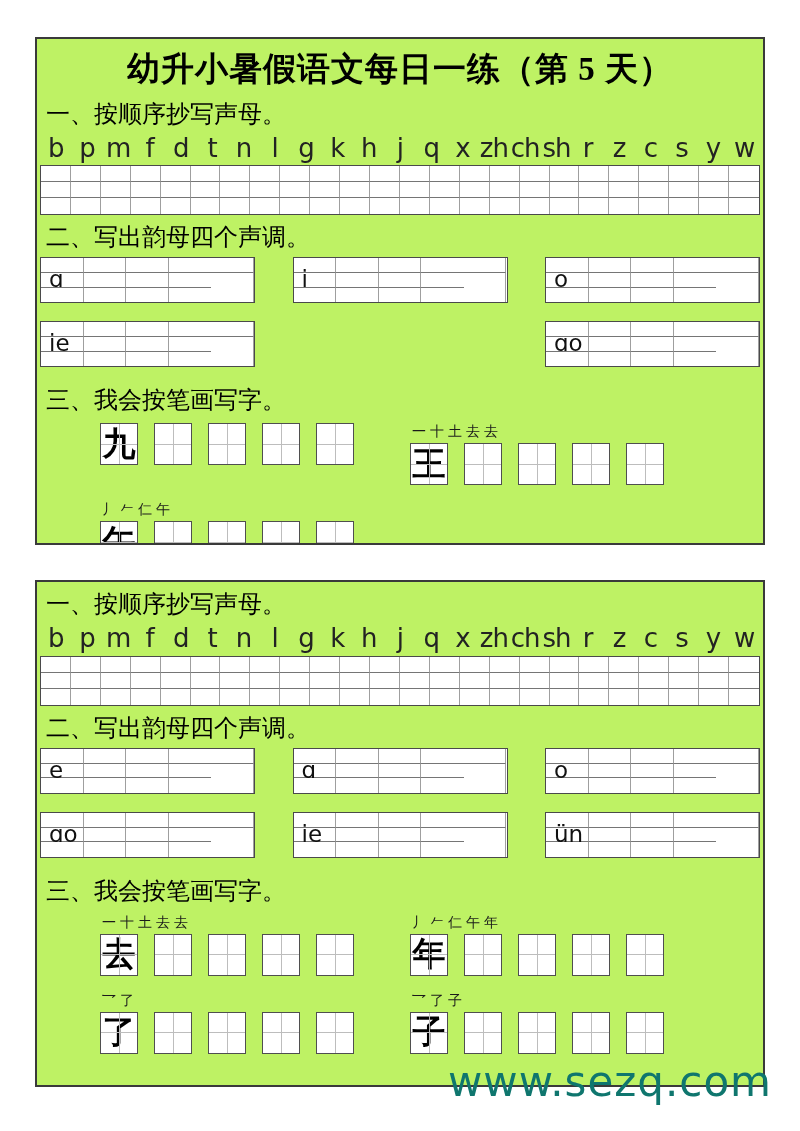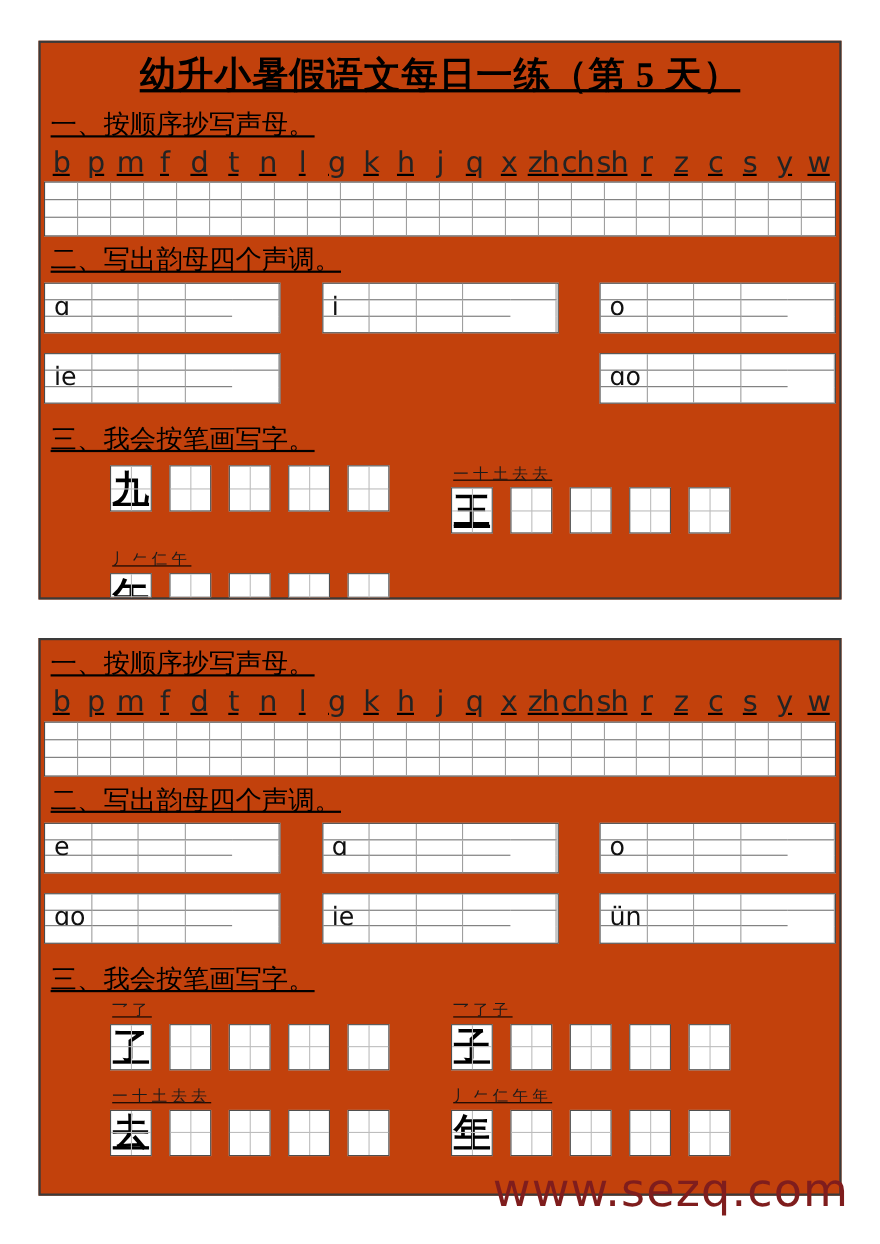--- a/index.html
+++ b/index.html
@@ -1,20 +1,20 @@
 <!DOCTYPE html>
 <html><head>
 <meta charset="utf-8">
 <style>
   html,body{margin:0;padding:0;background:#fff;}
   .page{position:relative;width:800px;height:1131px;background:#fff;overflow:hidden;
         font-family:"Liberation Serif",serif;}
 
   .panel{box-sizing:border-box;width:730px;margin-left:35px;border:2px solid #3a3a3a;
-         background:#c2410c;overflow:hidden;text-decoration:underline;}
+         background:#bef264;overflow:hidden;}
   #panel-day5{height:508px;margin-top:37px;}
   #panel-day6{height:507px;margin-top:35px;}
 
   .title{text-align:center;font-family:"Liberation Serif",serif;font-weight:700;
          font-size:33px;line-height:1.35;color:#000;margin:8px 6px 2px;letter-spacing:1px;}
 
   .sec-label{font-family:"Liberation Serif",serif;font-size:24px;line-height:1.25;
              color:#000;margin:7px 0 5px 9px;font-weight:500;}
 
   
@@ -51,21 +51,21 @@
         flex:none;box-sizing:border-box;background:#fff;}
   .tian::before{content:"";position:absolute;top:0;bottom:0;left:50%;width:1px;
                 margin-left:-0.5px;background:#bdbdbd;}
   .tian::after{content:"";position:absolute;left:0;right:0;top:50%;height:1px;
                margin-top:-0.5px;background:#bdbdbd;}
   .tian.filled{display:flex;align-items:center;justify-content:center;
                font-family:"DejaVu Serif",serif;font-size:33px;font-weight:600;color:#000;}
 
   .watermark{position:absolute;top:1061px;right:28px;z-index:3;
              font-family:"DejaVu Sans",sans-serif;font-size:42px;line-height:1;
-             color:#7f1d1d;letter-spacing:1px;}
+             color:#0f766e;letter-spacing:1px;}
 </style>
 </head>
 <body>
 
 <div class="page">
 
   <section class="panel" id="panel-day5">
     <h1 class="title">幼升小暑假语文每日一练（第 5 天）</h1>
 
     <div class="sec-label">一、按顺序抄写声母。</div>
@@ -530,61 +530,61 @@
           <span class="cell"></span>
           <span class="cell"></span>
           <span class="cell"></span>
           <span class="cell"></span>
           <span class="cell"></span>
           <span class="cell"></span>
         </div>
       </div>
 
     <div class="sec-label">三、我会按笔画写字。</div>
+    <div class="char-row first">
+
+        <div class="char-group">
+          <div class="hint">一十土去去</div>
+          <div class="squares">
+            <span class="tian filled">去</span>
+          <span class="tian"></span>
+            <span class="tian"></span>
+            <span class="tian"></span>
+            <span class="tian"></span>
+          </div>
+        </div>
+
+        <div class="char-group">
+          <div class="hint">丿𠂉仁午年</div>
+          <div class="squares">
+            <span class="tian filled">年</span>
+          <span class="tian"></span>
+            <span class="tian"></span>
+            <span class="tian"></span>
+            <span class="tian"></span>
+          </div>
+        </div>
+      </div>
     <div class="char-row">
 
         <div class="char-group">
           <div class="hint">乛了</div>
           <div class="squares">
             <span class="tian filled">了</span>
           <span class="tian"></span>
             <span class="tian"></span>
             <span class="tian"></span>
             <span class="tian"></span>
           </div>
         </div>
 
         <div class="char-group">
           <div class="hint">乛了子</div>
           <div class="squares">
             <span class="tian filled">子</span>
-          <span class="tian"></span>
-            <span class="tian"></span>
-            <span class="tian"></span>
-            <span class="tian"></span>
-          </div>
-        </div>
-      </div>
-    <div class="char-row first">
-
-        <div class="char-group">
-          <div class="hint">一十土去去</div>
-          <div class="squares">
-            <span class="tian filled">去</span>
-          <span class="tian"></span>
-            <span class="tian"></span>
-            <span class="tian"></span>
-            <span class="tian"></span>
-          </div>
-        </div>
-
-        <div class="char-group">
-          <div class="hint">丿𠂉仁午年</div>
-          <div class="squares">
-            <span class="tian filled">年</span>
           <span class="tian"></span>
             <span class="tian"></span>
             <span class="tian"></span>
             <span class="tian"></span>
           </div>
         </div>
       </div>
   </section>
 
   <div class="watermark">www.sezq.com</div>

